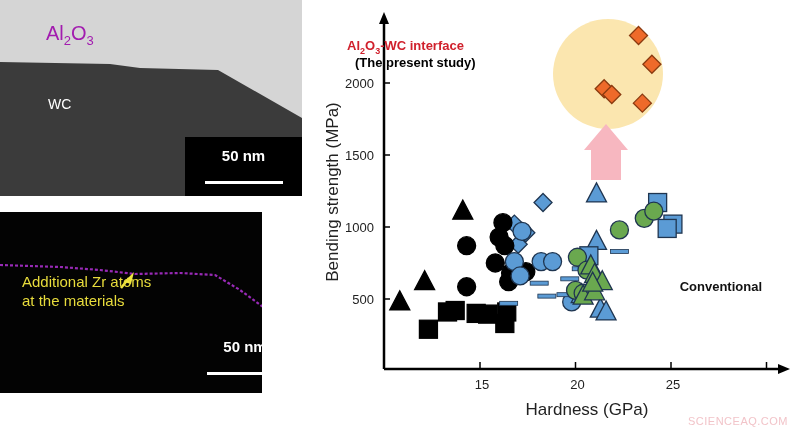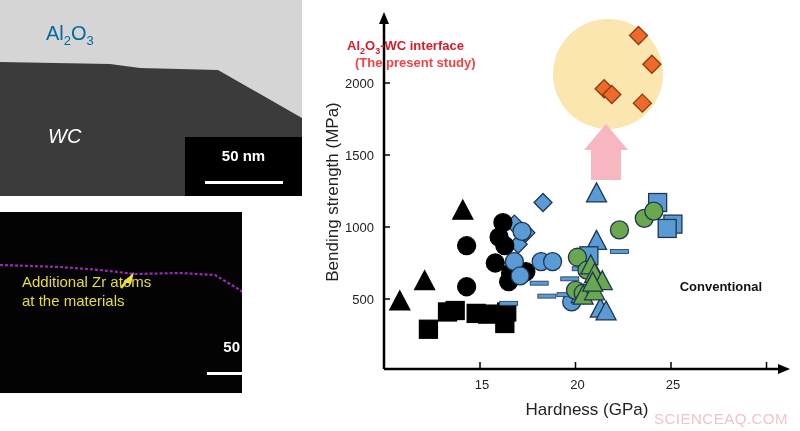--- a/index.html
+++ b/index.html
@@ -1,38 +1,38 @@
 <!DOCTYPE html>
 <html><head>
 <meta charset="utf-8">
 <style>
   html,body{margin:0;padding:0;background:#ffffff;}
   body{width:800px;height:431px;position:relative;overflow:hidden;font-family:"Liberation Sans",sans-serif;}
   .panel{position:absolute;overflow:hidden;}
   #tem{left:0;top:0;width:302px;height:196px;background:#d9d9d9;}
-  #eds{left:0;top:212px;width:242px;height:181px;background:#000;}
+  #eds{left:0;top:212px;width:262px;height:181px;background:#000;}
   .lbl{position:absolute;font-family:"Liberation Sans",sans-serif;}
   .scalebox{position:absolute;background:#000;}
   .scaletext{position:absolute;color:#fff;font-weight:bold;font-size:15px;width:100%;text-align:center;}
   .scalebar{position:absolute;height:3px;background:#fff;}
   #chart{position:absolute;left:310px;top:0;width:490px;height:431px;}
-  .watermark{position:absolute;right:12px;bottom:4px;color:#f2c4c9;font-size:15px;letter-spacing:0.5px;}
+  .watermark{position:absolute;right:12px;bottom:4px;color:#f2c4c9;font-size:11px;letter-spacing:0.5px;}
 </style>
 </head>
 <body>
 
 <div class="panel" id="tem">
   <svg width="302" height="196">
     <rect x="0" y="0" width="302" height="196" fill="#d5d5d5"></rect>
     <polygon points="0,62 110,64 140,68 218,70 302,118 302,196 0,196" fill="#3b3b3b"></polygon>
   </svg>
-  <div class="lbl" style="left:46px;top:22px;font-size:20px;color:#0369a1;text-align:right;">
+  <div class="lbl" style="left:46px;top:22px;font-size:20px;color:#a21caf;text-align:right;">
     <span>Al</span><sub style="font-size:13px">2</sub><span>O</span><sub style="font-size:13px">3</sub>
   </div>
-  <div class="lbl" style="left:48px;top:125px;font-size:20px;color:#fff;font-style:italic;">WC</div>
+  <div class="lbl" style="left:48px;top:96px;font-size:14px;color:#fff;">WC</div>
   <div class="scalebox" style="left:185px;top:137px;width:117px;height:59px;">
     <div class="scaletext" style="top:10px;">50 nm</div>
     <div class="scalebar" style="left:20px;top:44px;width:78px;"></div>
   </div>
 </div>
 
 <div class="panel" id="eds">
   <svg width="302" height="181">
     <rect width="302" height="181" fill="#030303"></rect>
     <polyline points="0,53 60,55 100,58 135,62 180,61 215,63 240,78 270,100 295,122" fill="none" stroke="#a02cc0" stroke-width="2.2" stroke-dasharray="3 2" opacity="0.95"></polyline>
@@ -133,19 +133,19 @@
       <polygon points="282.68999999999994,272.16 272.68999999999994,291.16 292.68999999999994,291.16" fill="#6aa84f" stroke="#1f3550" stroke-width="1.3"></polygon>
       <polygon points="328.53,26.480000000000018 337.53,35.48000000000002 328.53,44.48000000000002 319.53,35.48000000000002" fill="#ee6a2a" stroke="#8a3a10" stroke-width="1.3"></polygon>
       <polygon points="341.9,55.28000000000003 350.9,64.28000000000003 341.9,73.28000000000003 332.9,64.28000000000003" fill="#ee6a2a" stroke="#8a3a10" stroke-width="1.3"></polygon>
       <polygon points="294.15,79.76000000000002 303.15,88.76000000000002 294.15,97.76000000000002 285.15,88.76000000000002" fill="#ee6a2a" stroke="#8a3a10" stroke-width="1.3"></polygon>
       <polygon points="301.78999999999996,85.52000000000001 310.78999999999996,94.52000000000001 301.78999999999996,103.52000000000001 292.78999999999996,94.52000000000001" fill="#ee6a2a" stroke="#8a3a10" stroke-width="1.3"></polygon>
       <polygon points="332.35,94.16000000000003 341.35,103.16000000000003 332.35,112.16000000000003 323.35,103.16000000000003" fill="#ee6a2a" stroke="#8a3a10" stroke-width="1.3"></polygon>
     </svg>
   <div class="lbl" style="left:37px;top:38px;font-size:13px;font-weight:bold;color:#d0202c;">
     <span>Al</span><sub style="font-size:9px">2</sub><span>O</span><sub style="font-size:9px">3</sub><span>-WC interface</span>
   </div>
-  <div class="lbl" style="left:45px;top:55px;font-size:13px;font-weight:bold;color:#ef4444;">(The present study)</div>
+  <div class="lbl" style="left:45px;top:55px;font-size:13px;font-weight:bold;color:#000000;">(The present study)</div>
   <div class="lbl" style="left:342px;top:278px;width:110px;text-align:right;font-size:13px;font-weight:bold;color:#111;line-height:18px;">
     <div>Conventional</div>
   </div>
   <div class="lbl" style="left:0;top:0;transform:rotate(-90deg);transform-origin:left top;"></div>
   <div class="watermark">SCIENCEAQ.COM</div>
 </div>
 
 </body></html>

